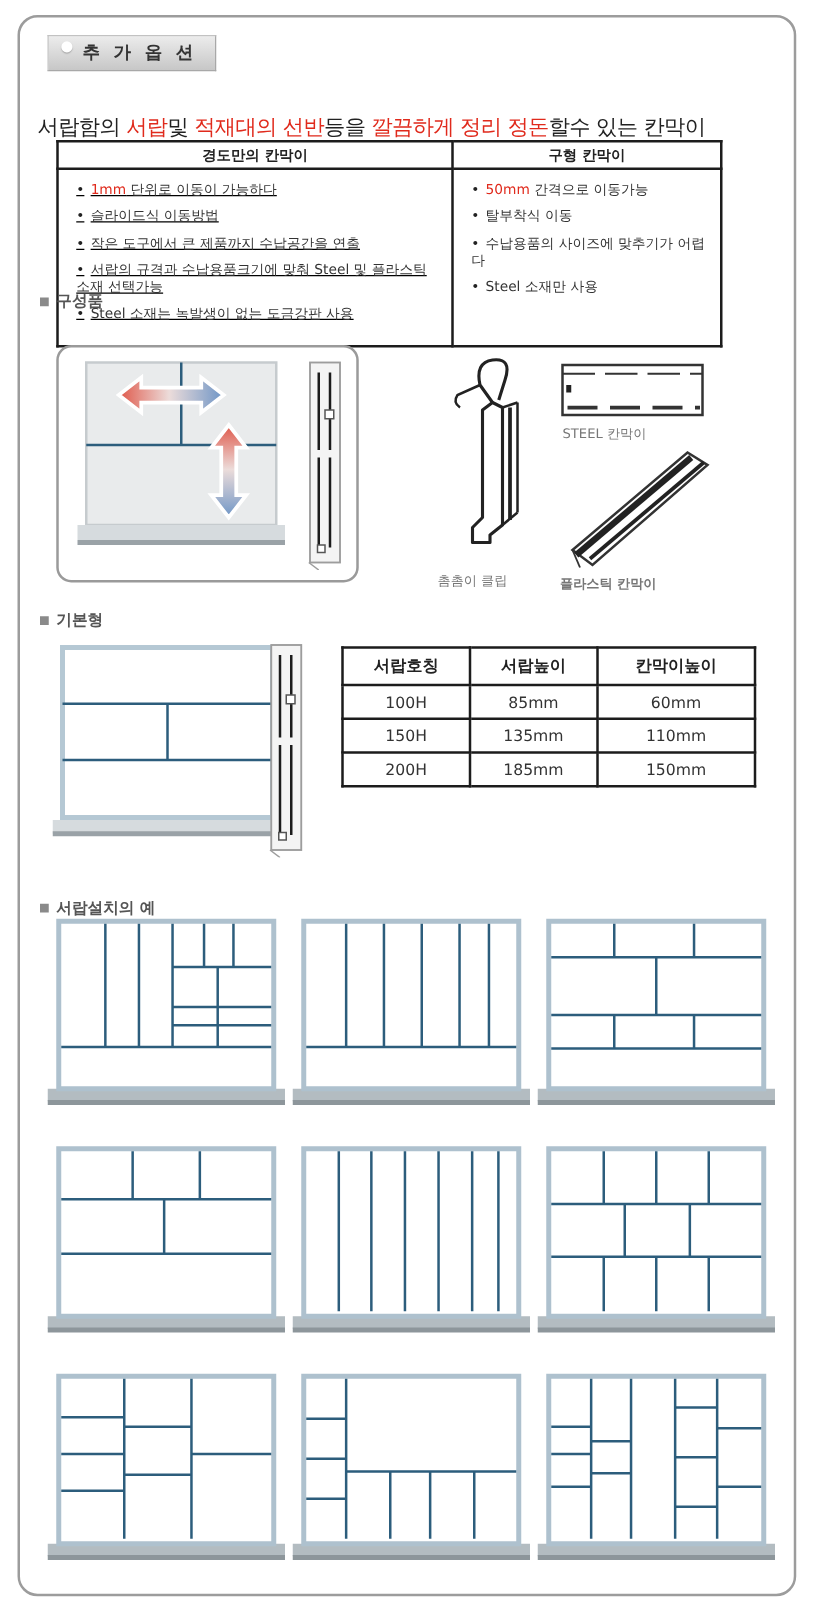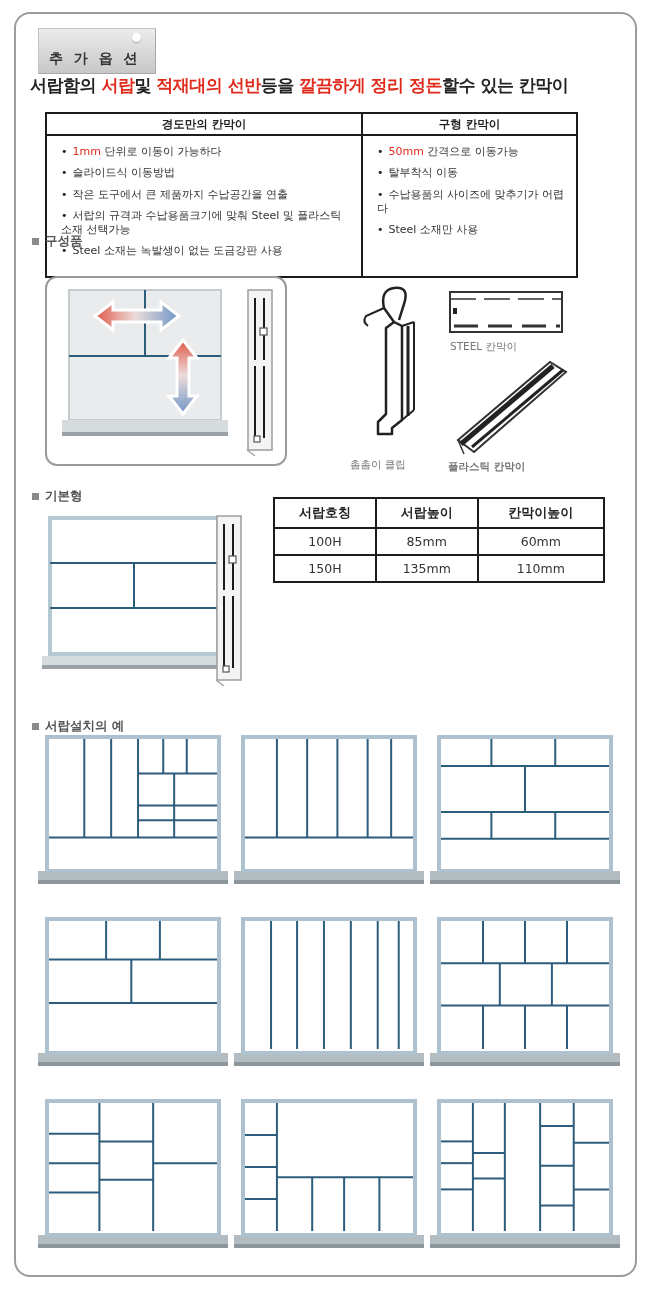--- a/index.html
+++ b/index.html
@@ -2,55 +2,55 @@
 <html><head>
 <meta charset="utf-8">
 <style>
   * { margin:0; padding:0; box-sizing:border-box; }
   body { background:#fff; font-family:"DejaVu Sans","Liberation Sans",sans-serif; }
   .page { position:relative; width:651px; height:1289px; background:#fff; overflow:hidden; }
   .outer-frame { position:absolute; left:14px; top:12px; right:14px; bottom:12px;
     border:2px solid #9c9c9c; border-radius:16px; }
 
   
-  .badge { position:absolute; left:38px; top:28px; display:inline-flex; align-items:flex-end;
+  .badge { position:absolute; left:38px; top:28px; display:inline-flex; align-items:flex-start;
     gap:8px; padding:4px 14px 5px 10px; background:linear-gradient(180deg,#ececec,#c7c7c7);
-    border:1px solid #c2c2c2; border-right-color:#a8a8a8; border-bottom-color:#a8a8a8;flex-direction:column; }
+    border:1px solid #c2c2c2; border-right-color:#a8a8a8; border-bottom-color:#a8a8a8; }
   .badge .dot { width:9px; height:9px; border-radius:50%; background:#fff; box-shadow:0 1px 1px #aaa; }
   .badge .txt { font-size:14px; font-weight:bold; color:#333; letter-spacing:3px; }
 
-  .title { position:absolute; left:30px; top:74px; font-size:17px; font-weight:bold; color:#222; letter-spacing:-0.5px; }
+  .title { position:absolute; left:30px; top:90px; font-size:17px; font-weight:normal; color:#222; letter-spacing:-0.5px; }
   .red { color:#e02a1c; }
 
   
   .cmp-table { position:absolute; left:45px; top:112px; width:533px; border-collapse:collapse; }
   .cmp-table th { border:2px solid #1c1c1c; font-size:11.5px; font-weight:bold; color:#222;
     height:22px; text-align:center; background:#fff; }
   .cmp-table td { border:2px solid #1c1c1c; vertical-align:top; padding:9px 8px 10px 14px; }
-  .cmp-table td.left-col { width:59.5%; }
+  .cmp-table td.left-col { width:59.5%;text-decoration:underline; }
   .feature-list { list-style:none; }
   .feature-list li { font-size:11px; color:#333; margin:0 0 7px 0; line-height:1.3; }
   .feature-list li::before { content:"•"; margin-right:5px; color:#222; }
 
   
   .section-label { position:absolute; display:flex; align-items:center; gap:6px;
     font-size:12.5px; font-weight:bold; color:#555; }
   .section-label .sq { width:7px; height:7px; background:#8a8a8a; display:inline-block; }
 
   .components-desc { position:absolute; left:33px; top:256px; font-size:11px; color:#444; }
   .components-desc::before { content:"· "; color:#444; }
 
   
   .diagram-box { position:absolute; left:45px; top:276px; width:242px; height:190px;
     border:2px solid #9a9a9a; border-radius:12px; background:#fff; }
 
   .caption { position:absolute; font-size:10.5px; color:#777; text-align:left; }
 
   
-  .basic-table { position:absolute; left:273px; top:497px; width:332px; border-collapse:collapse; }
+  .basic-table { position:absolute; left:273px; top:517px; width:332px; border-collapse:collapse; }
   .basic-table th { border:2px solid #1c1c1c; height:30px; font-size:13px; font-weight:bold; color:#222; text-align:center; }
   .basic-table td { border:2px solid #1c1c1c; height:27px; font-size:12.5px; color:#333; text-align:center; }
 
   
   .examples-grid { position:absolute; left:38px; top:733px; width:582px;
     display:grid; grid-template-columns:repeat(3,190px); column-gap:6px; row-gap:30px; }
 
   svg { display:block; }
 </style>
 </head>
@@ -198,20 +198,25 @@
         <tr>
           <td>100H</td>
           <td>85mm</td>
           <td>60mm</td>
         </tr>
         <tr>
           <td>150H</td>
           <td>135mm</td>
           <td>110mm</td>
         </tr>
+        <tr>
+          <td>200H</td>
+          <td>185mm</td>
+          <td>150mm</td>
+        </tr>
       </tbody>
   </table>
 
   <div class="section-label" style="left:32px; top:703px;margin-top:15px;">
     <span class="sq"></span>
     <span>서랍설치의 예</span>
   </div>
 
   <div class="examples-grid">
       <svg width="190" height="152" viewBox="0 0 190 152">

